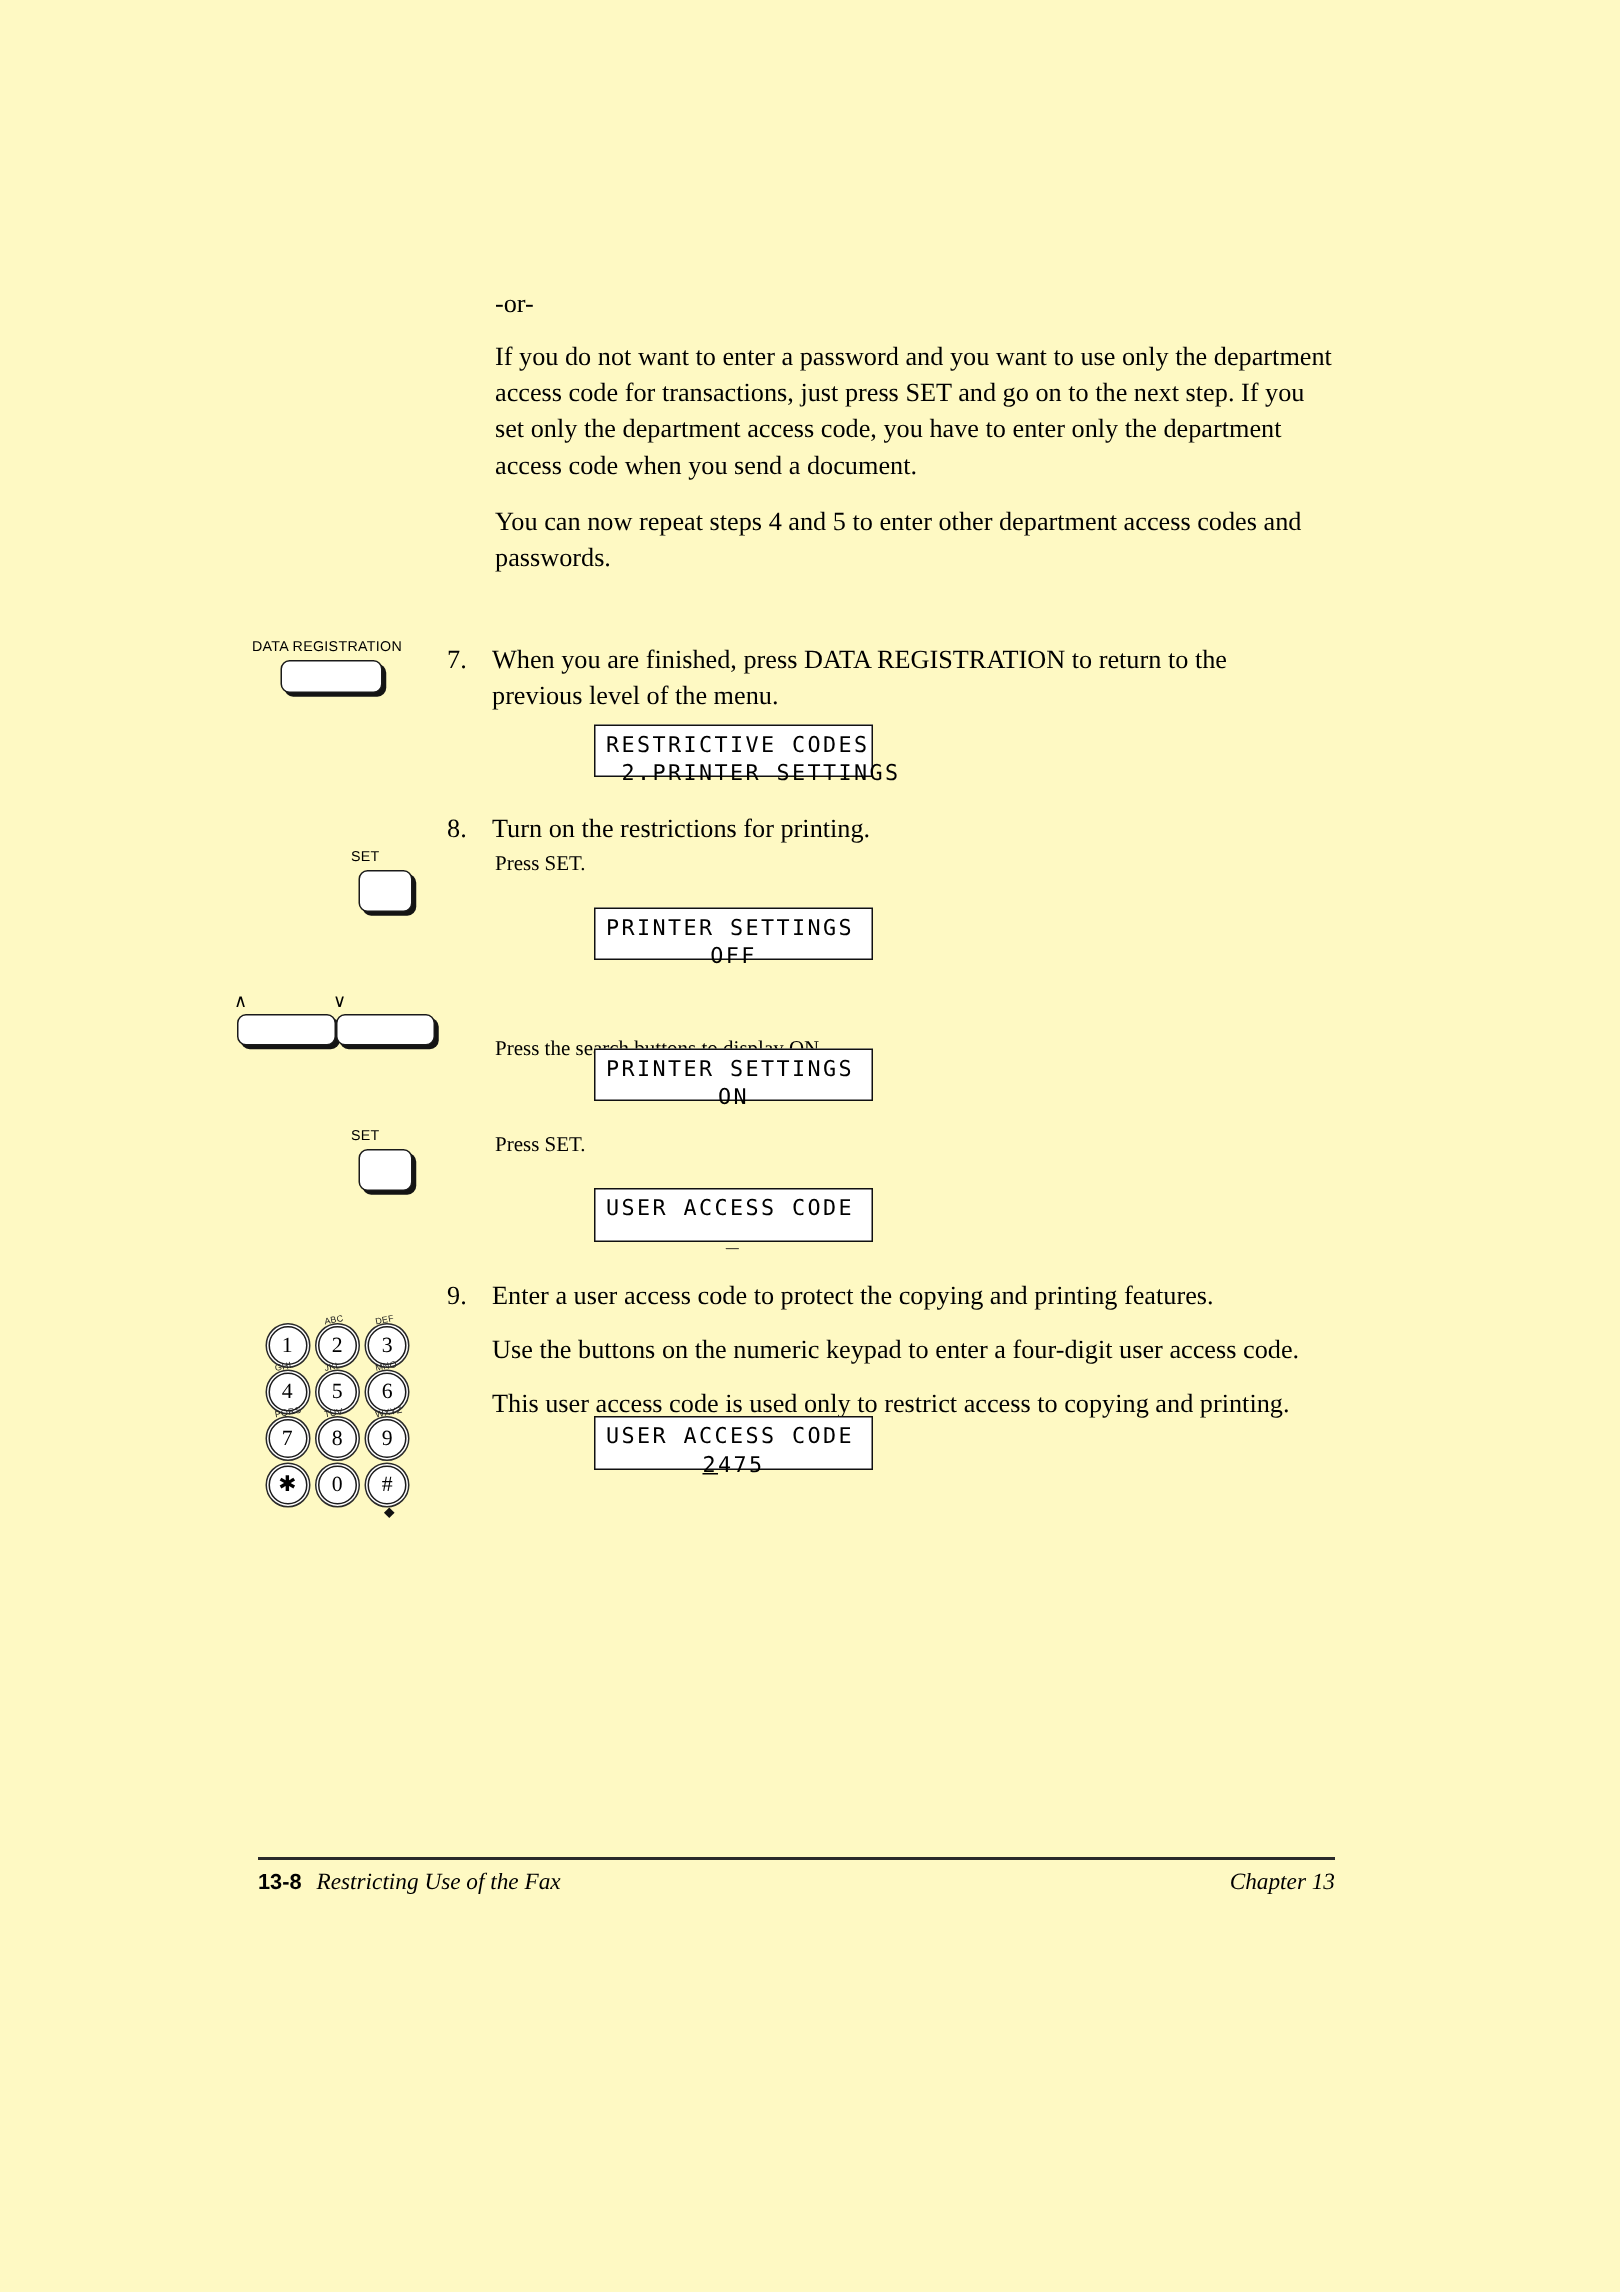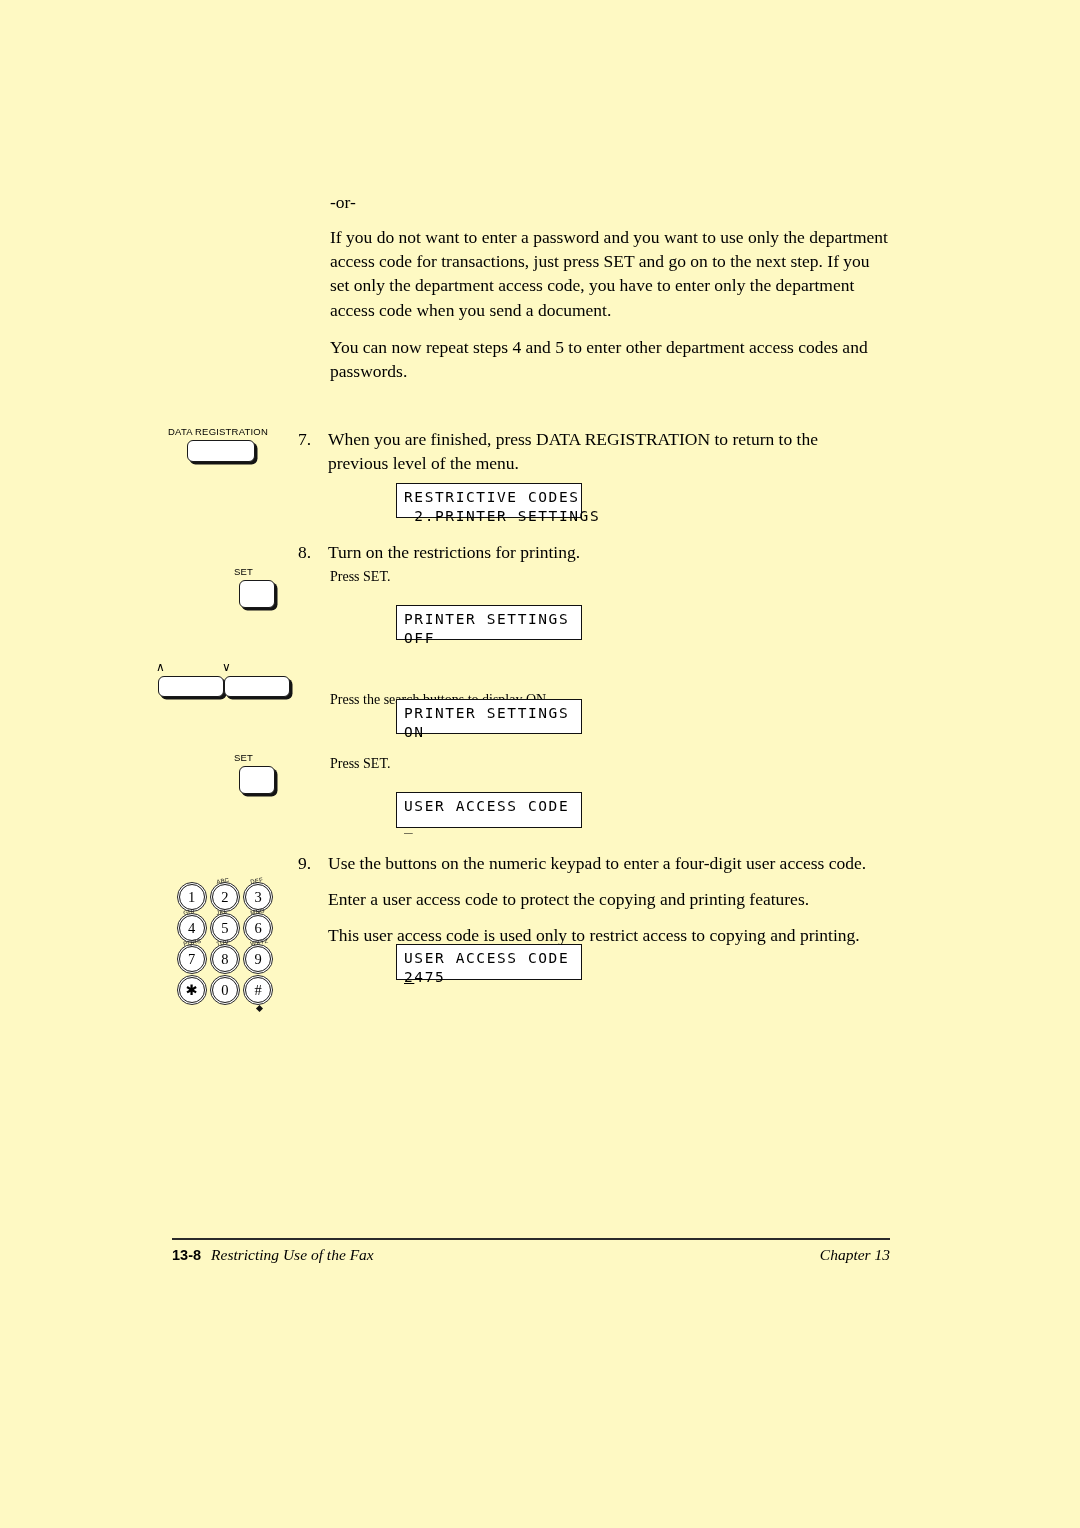--- a/index.html
+++ b/index.html
@@ -60,21 +60,21 @@
     border: 1.6px solid #111;
     background: #fff;
     box-sizing: border-box;
     padding: 4px 7px 5px 7px;
     font-family: "DejaVu Sans Mono", monospace;
     font-size: 14.5px;
     letter-spacing: 1.6px;
     line-height: 1.32;
   }
   .lcd .ln { white-space: pre; }
-  .lcd .ln.right { text-align: left; }
+  .lcd .ln.right { text-align: center; }
   .lcd .cursor { text-decoration: underline; }
 
   
   .ctrl {
     position: absolute;
   }
   .ctrl-label {
     font-family: "Liberation Sans", sans-serif;
     font-size: 9.5px;
     letter-spacing: 0.2px;
@@ -274,22 +274,22 @@
   <div class="plain-line" style="left:330px; top:754px;">Press SET.</div>
 
   <div class="lcd" style="left:396px; top:792px; width:186px; height:36px;">
     <div class="ln">USER ACCESS CODE</div>
     <div class="ln right">_</div>
   </div>
 
   <div class="step" style="left:298px; top:851px;">
     <div class="step-num">9.</div>
     <div class="step-body">
+      <p>Enter a user access code to protect the copying and printing features.</p>
       <p>Use the buttons on the numeric keypad to enter a four-digit user access code.</p>
-      <p>Enter a user access code to protect the copying and printing features.</p>
       <p>This user access code is used only to restrict access to copying and printing.</p>
     </div>
   </div>
 
   <div class="keypad">
     <div class="kp-row">
       <div class="kp-cell">
         <div class="kp-ring"></div>
         <div class="kp-circle"></div>
         <div class="kp-letters"></div>

